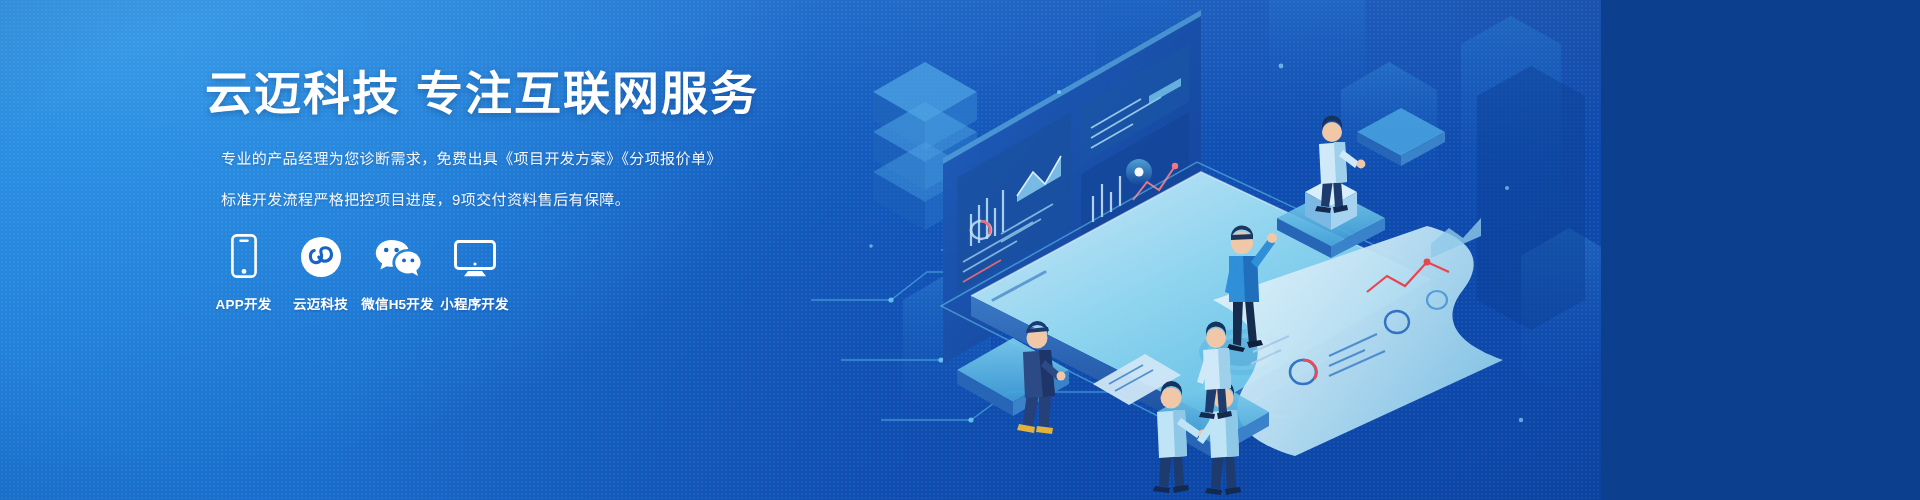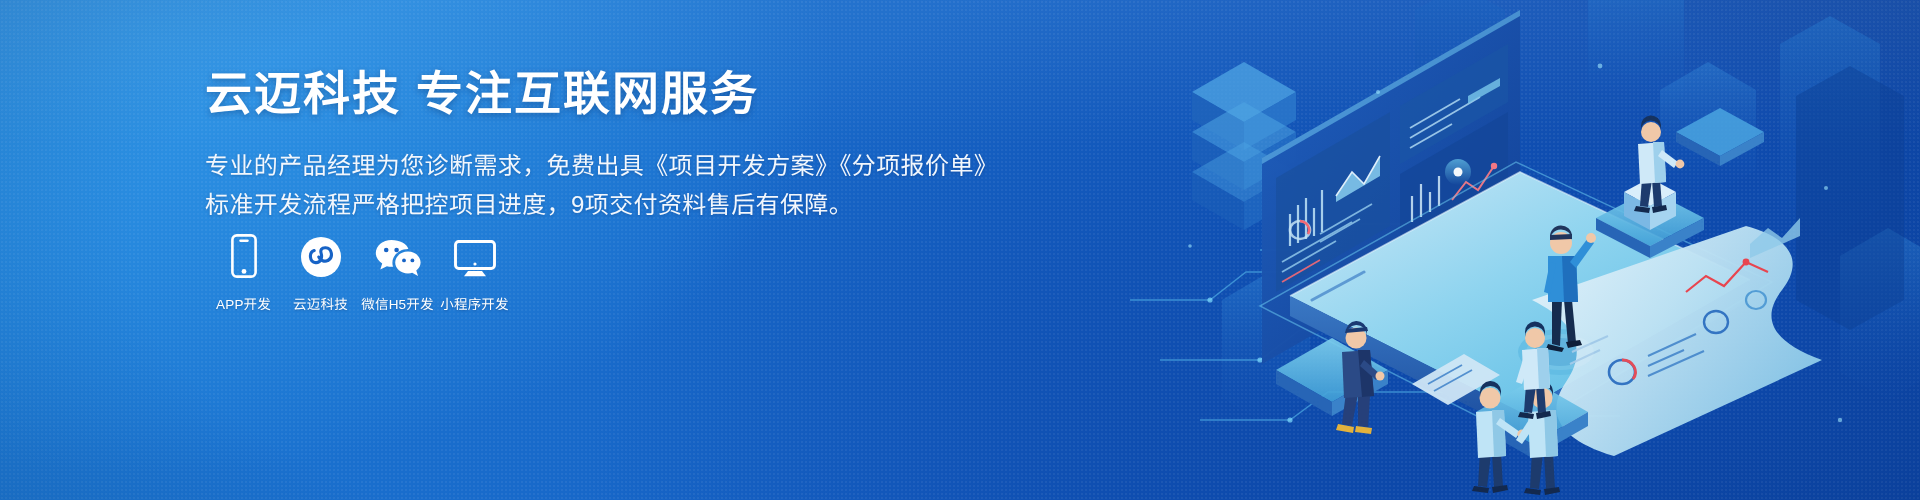--- a/index.html
+++ b/index.html
@@ -3,21 +3,21 @@
 <meta charset="utf-8">
 <title>Banner</title>
 <style>
   html, body {
     margin: 0;
     padding: 0;
     background: #0d3f8f;
   }
   .banner {
     position: relative;
-    width: 1920px;
+    width: 1601px;
     height: 500px;
     overflow: hidden;
     font-family: "Liberation Sans", "DejaVu Sans", sans-serif;
     background:
       radial-gradient(ellipse 1100px 700px at 8% 8%, #2f95e6 0%, rgba(47,149,230,0) 62%),
       radial-gradient(ellipse 1400px 900px at 78% 95%, #0c47a8 0%, rgba(12,71,168,0) 65%),
       linear-gradient(128deg, #2184db 0%, #1a71cf 28%, #155fc3 55%, #104fb4 78%, #0c44a6 100%);
   }
   
   .dots {
@@ -50,25 +50,25 @@
     font-size: 47px;
     font-weight: 700;
     letter-spacing: 2px;
     line-height: 1.18;
     margin: 0 0 26px 0;
     white-space: nowrap;
     text-shadow: 0 2px 6px rgba(3,28,74,0.30);
   }
   .sub-line {
     color: #f2f7fd;
-    font-size: 24px;
+    font-size: 15px;
     font-weight: 400;
     letter-spacing: 0.4px;
     line-height: 1.62;
-    margin: 0;
+    margin: 16px;
     white-space: nowrap;
     text-shadow: 0 1px 3px rgba(3,28,74,0.25);
   }
 
   
   .services {
     position: absolute;
     left: 205px;
     top: 232px;
     display: flex;
@@ -87,21 +87,21 @@
     height: 46px;
     display: flex;
     align-items: flex-end;
     justify-content: center;
     margin-bottom: 15px;
   }
   .service-item .ico svg { display: block; }
   .service-label {
     color: #ffffff;
     font-size: 13.5px;
-    font-weight: 400;
+    font-weight: 700;
     letter-spacing: 0.2px;
     white-space: nowrap;
     text-shadow: 0 1px 2px rgba(3,28,74,0.28);
   }
 
   
   .art {
     position: absolute;
     right: 0;
     top: 0;

